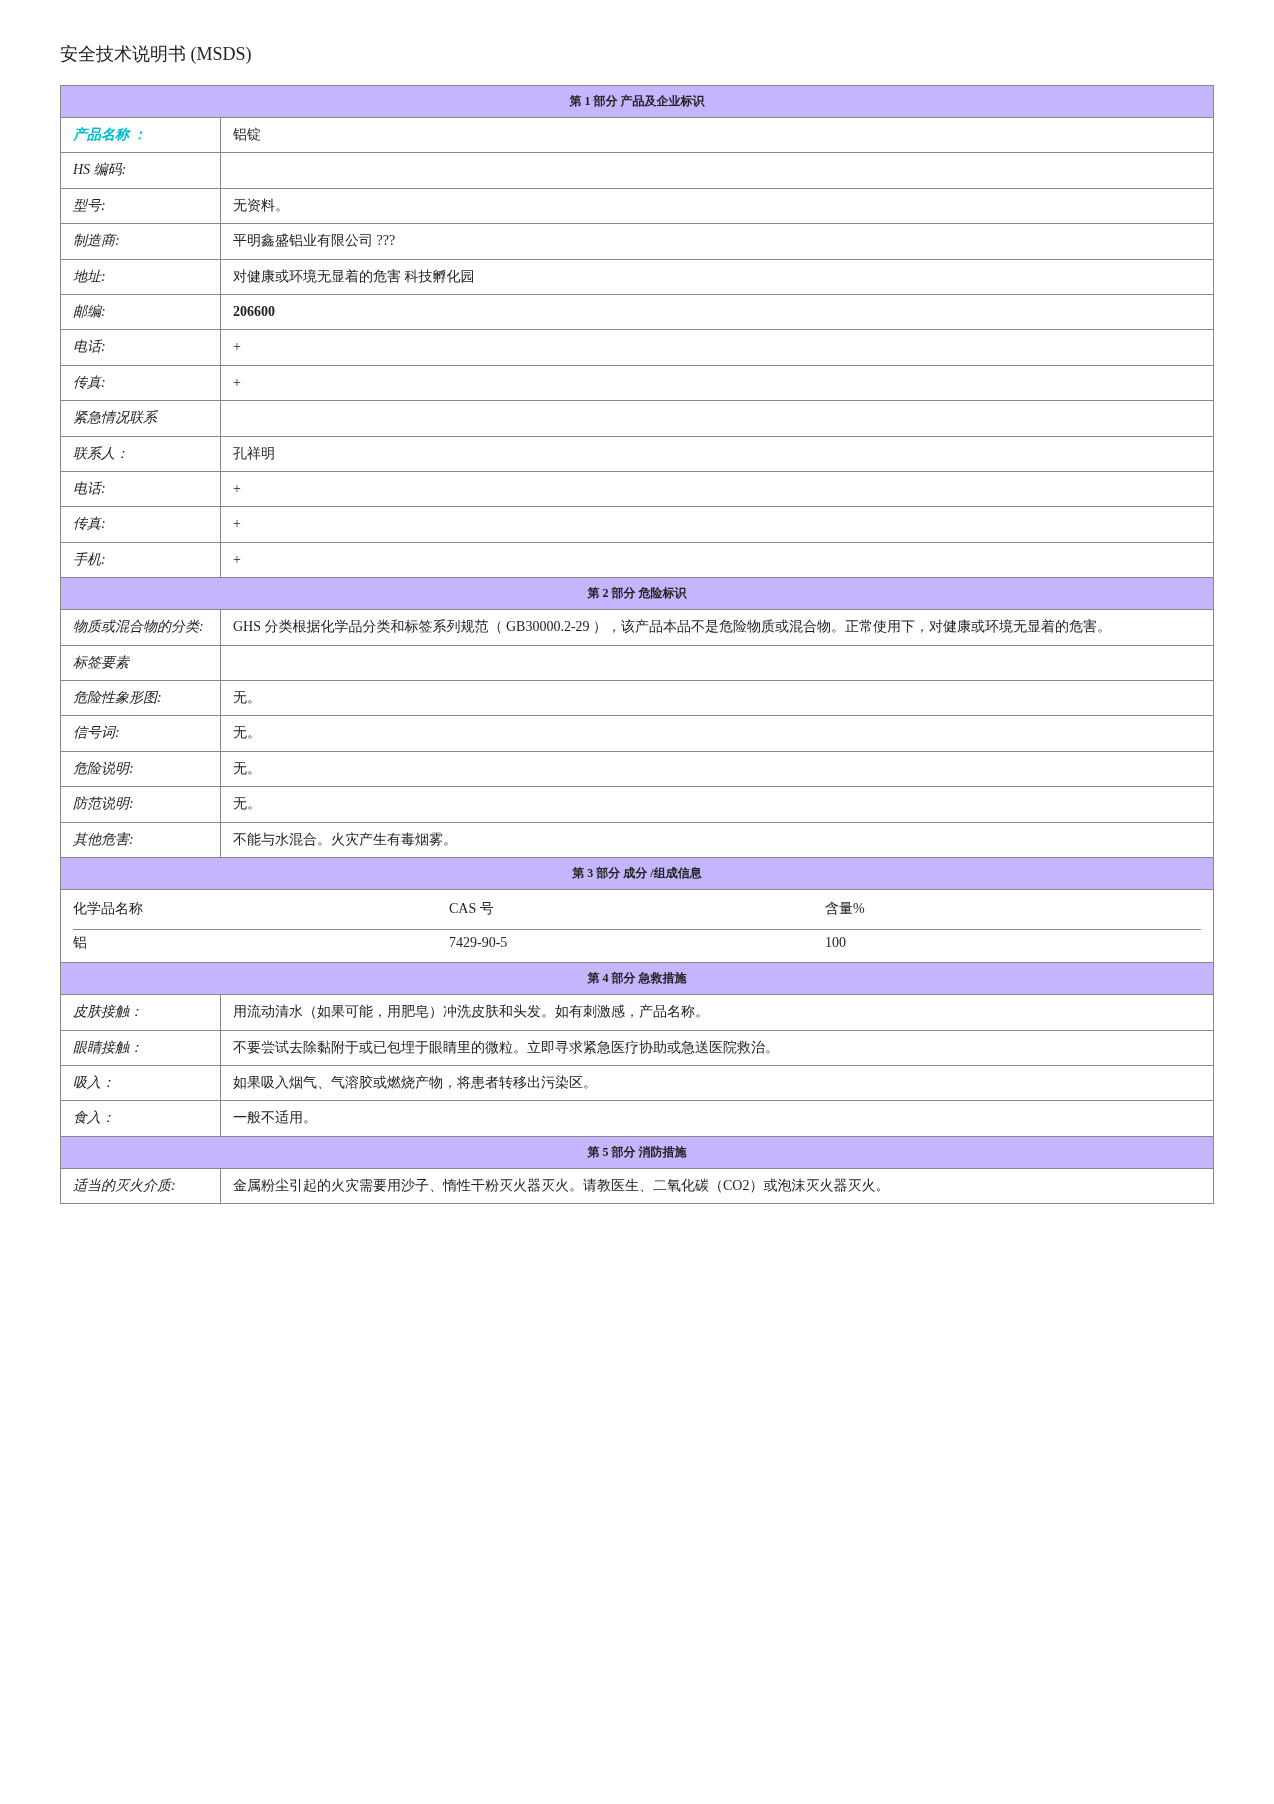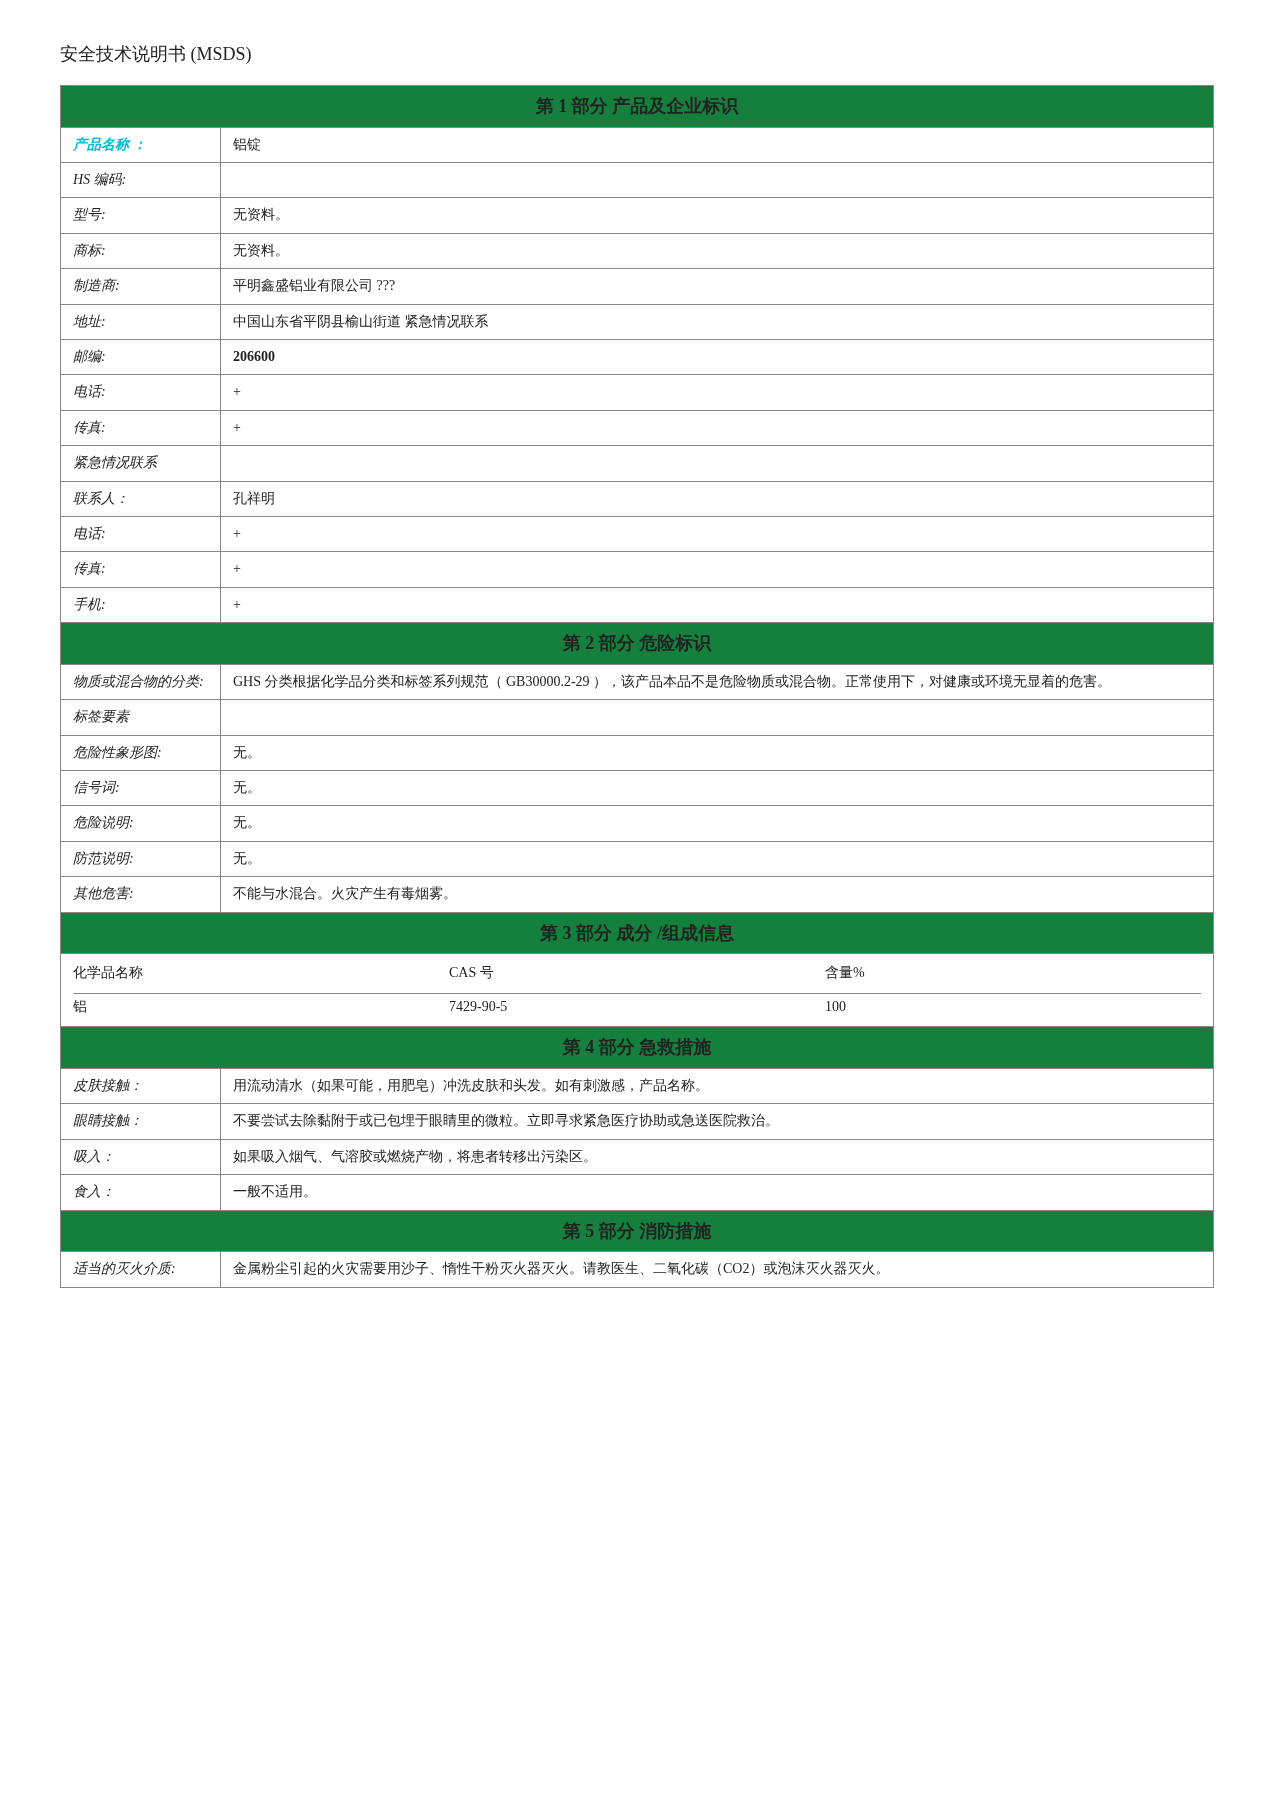--- a/index.html
+++ b/index.html
@@ -20,24 +20,24 @@
       width: 100%;
       border-collapse: collapse;
       border: 1px solid #888;
     }
     .main-table td, .main-table th {
       border: 1px solid #888;
       padding: 6px 12px;
       vertical-align: top;
     }
     .section-header {
-      background-color: #15803d;
+      background-color: #c4b5fd;
       text-align: center;
       font-weight: bold;
-      font-size: 18px;
+      font-size: 12px;
       padding: 8px 12px;
     }
     .label-col {
       width: 160px;
       white-space: nowrap;
       color: #222;
       font-style: italic;
     }
     .product-name-label {
       color: #00bcd4;
@@ -77,30 +77,26 @@
   </tr>
   <tr>
     <td class="label-col">HS 编码:</td>
     <td></td>
   </tr>
   <tr>
     <td class="label-col">型号:</td>
     <td>无资料。</td>
   </tr>
   <tr>
-    <td class="label-col">商标:</td>
-    <td>无资料。</td>
-  </tr>
-  <tr>
     <td class="label-col">制造商:</td>
     <td>平明鑫盛铝业有限公司      ???</td>
   </tr>
   <tr>
     <td class="label-col">地址:</td>
-    <td>中国山东省平阴县榆山街道      紧急情况联系</td>
+    <td>对健康或环境无显着的危害      科技孵化园</td>
   </tr>
   <tr>
     <td class="label-col">邮编:</td>
     <td><strong>206600</strong></td>
   </tr>
   <tr>
     <td class="label-col">电话:</td>
     <td>+</td>
   </tr>
   <tr>

